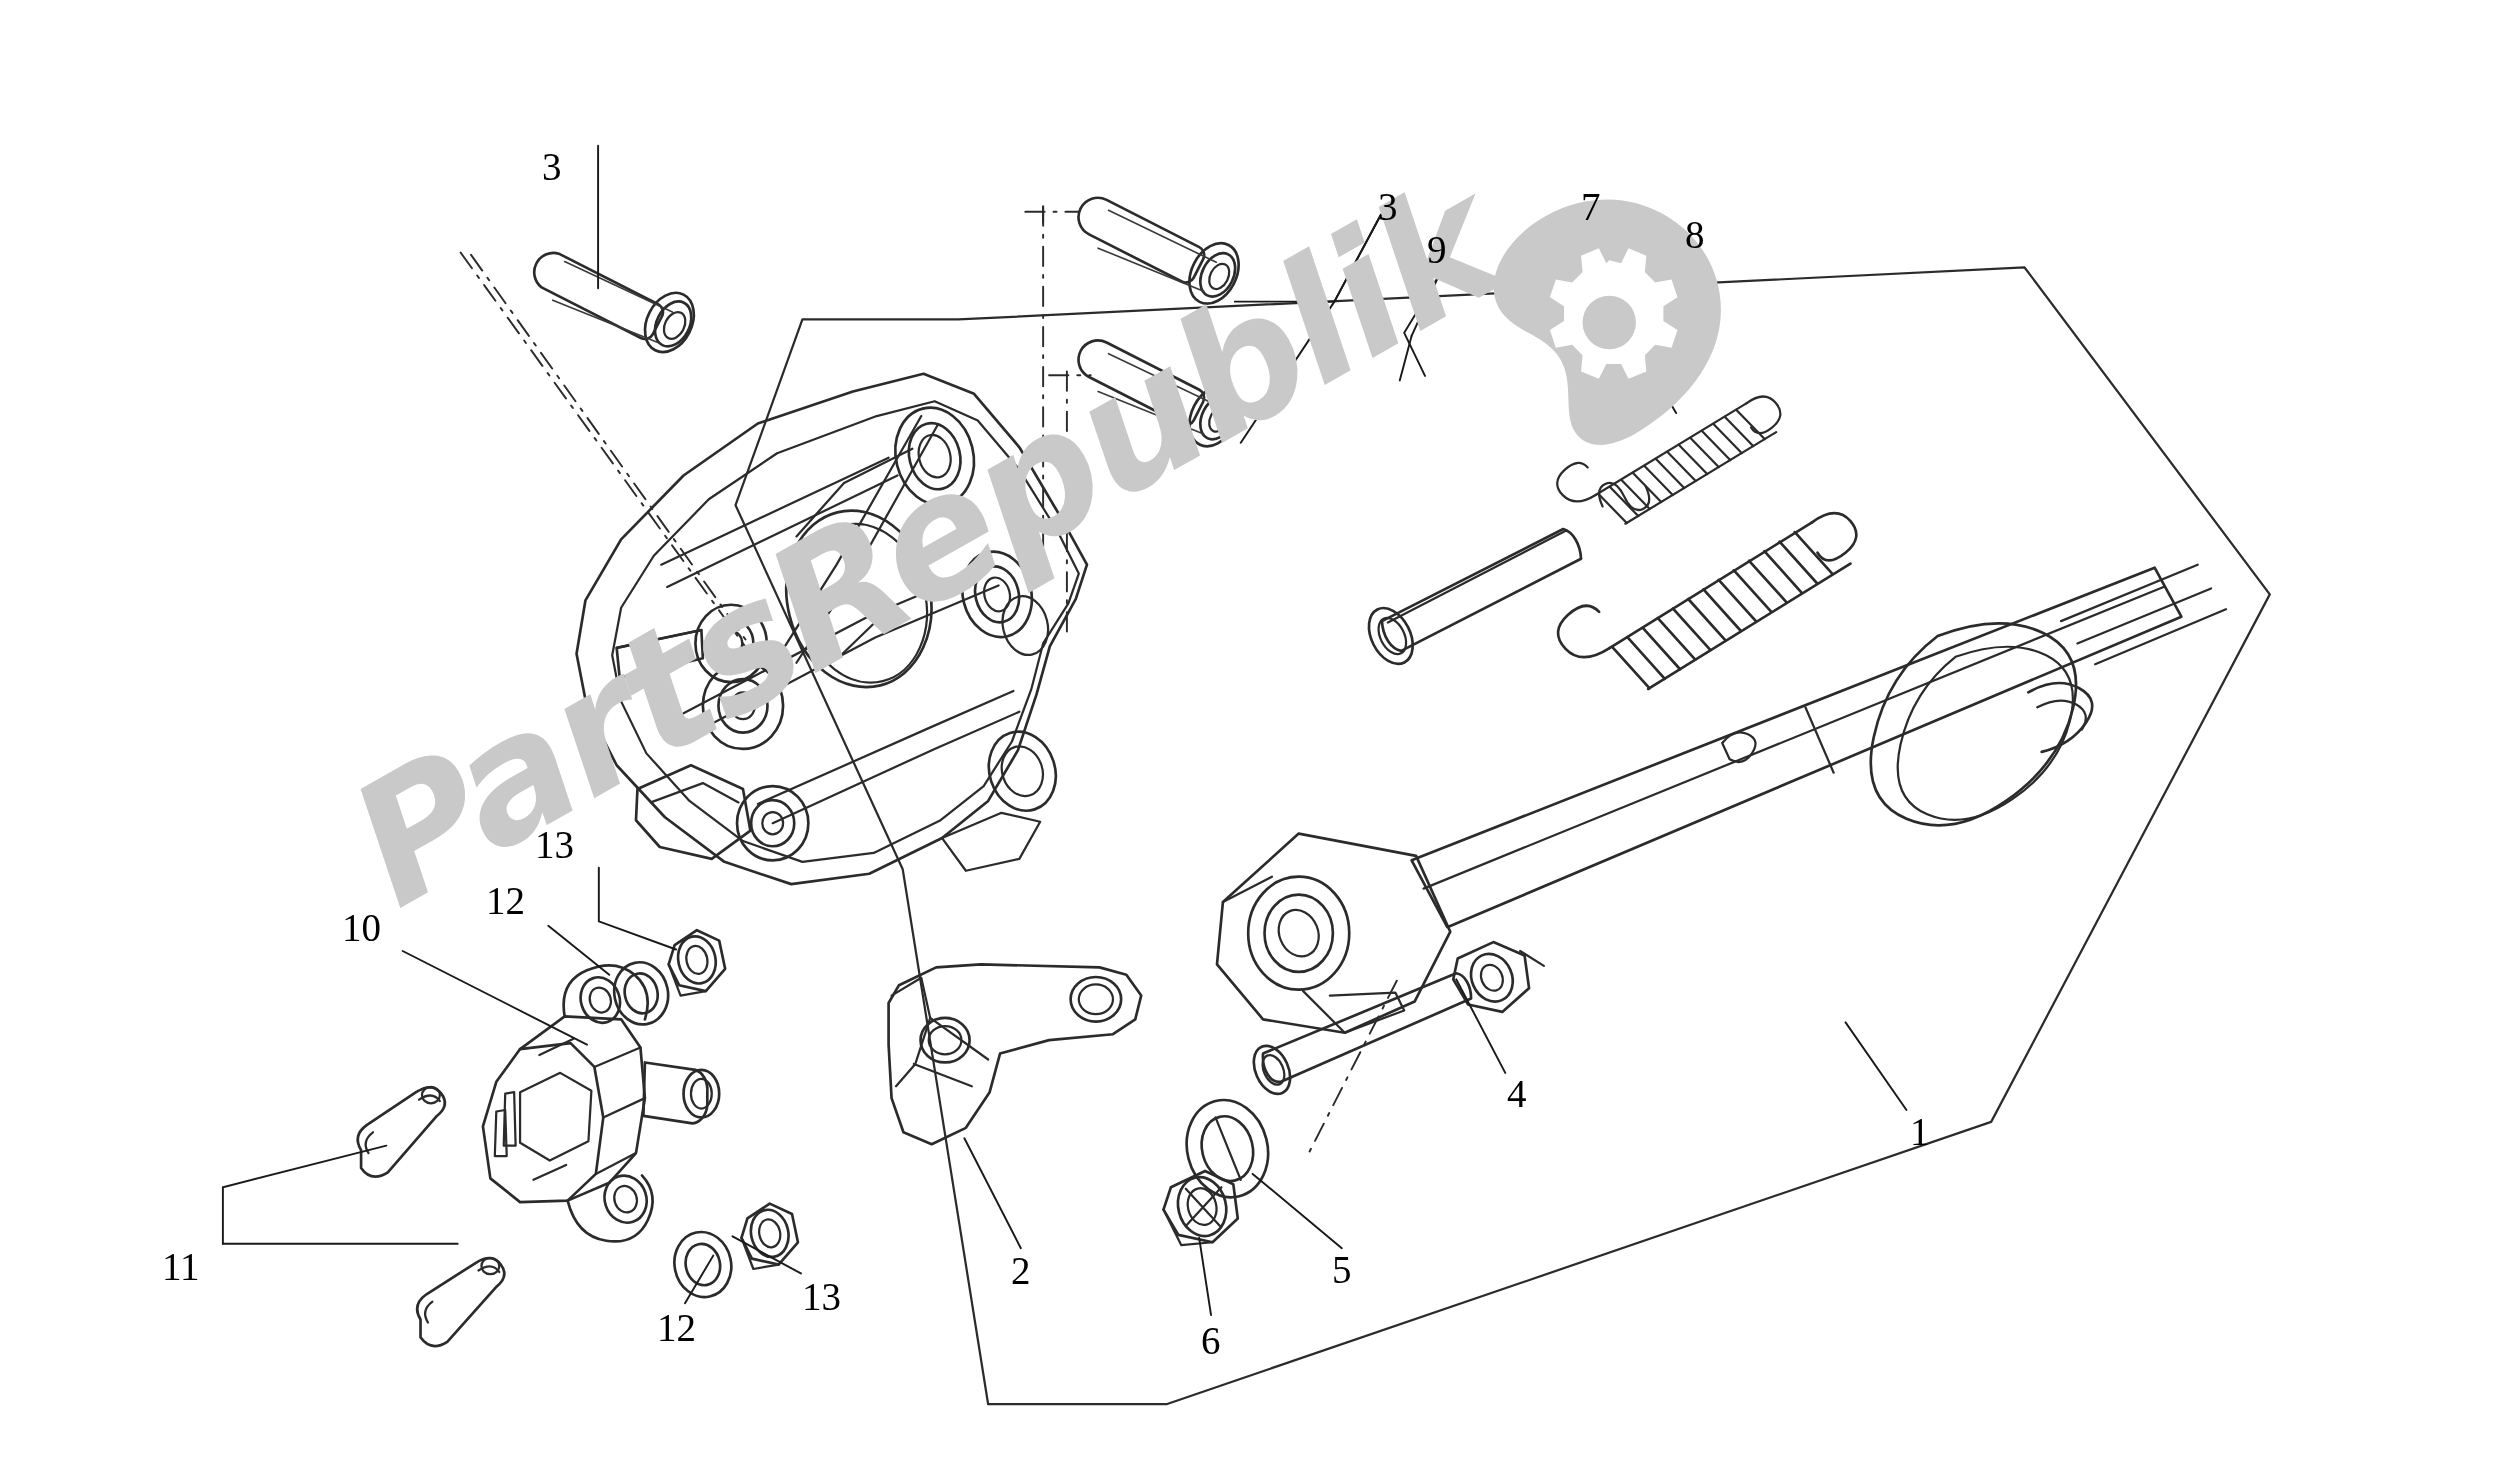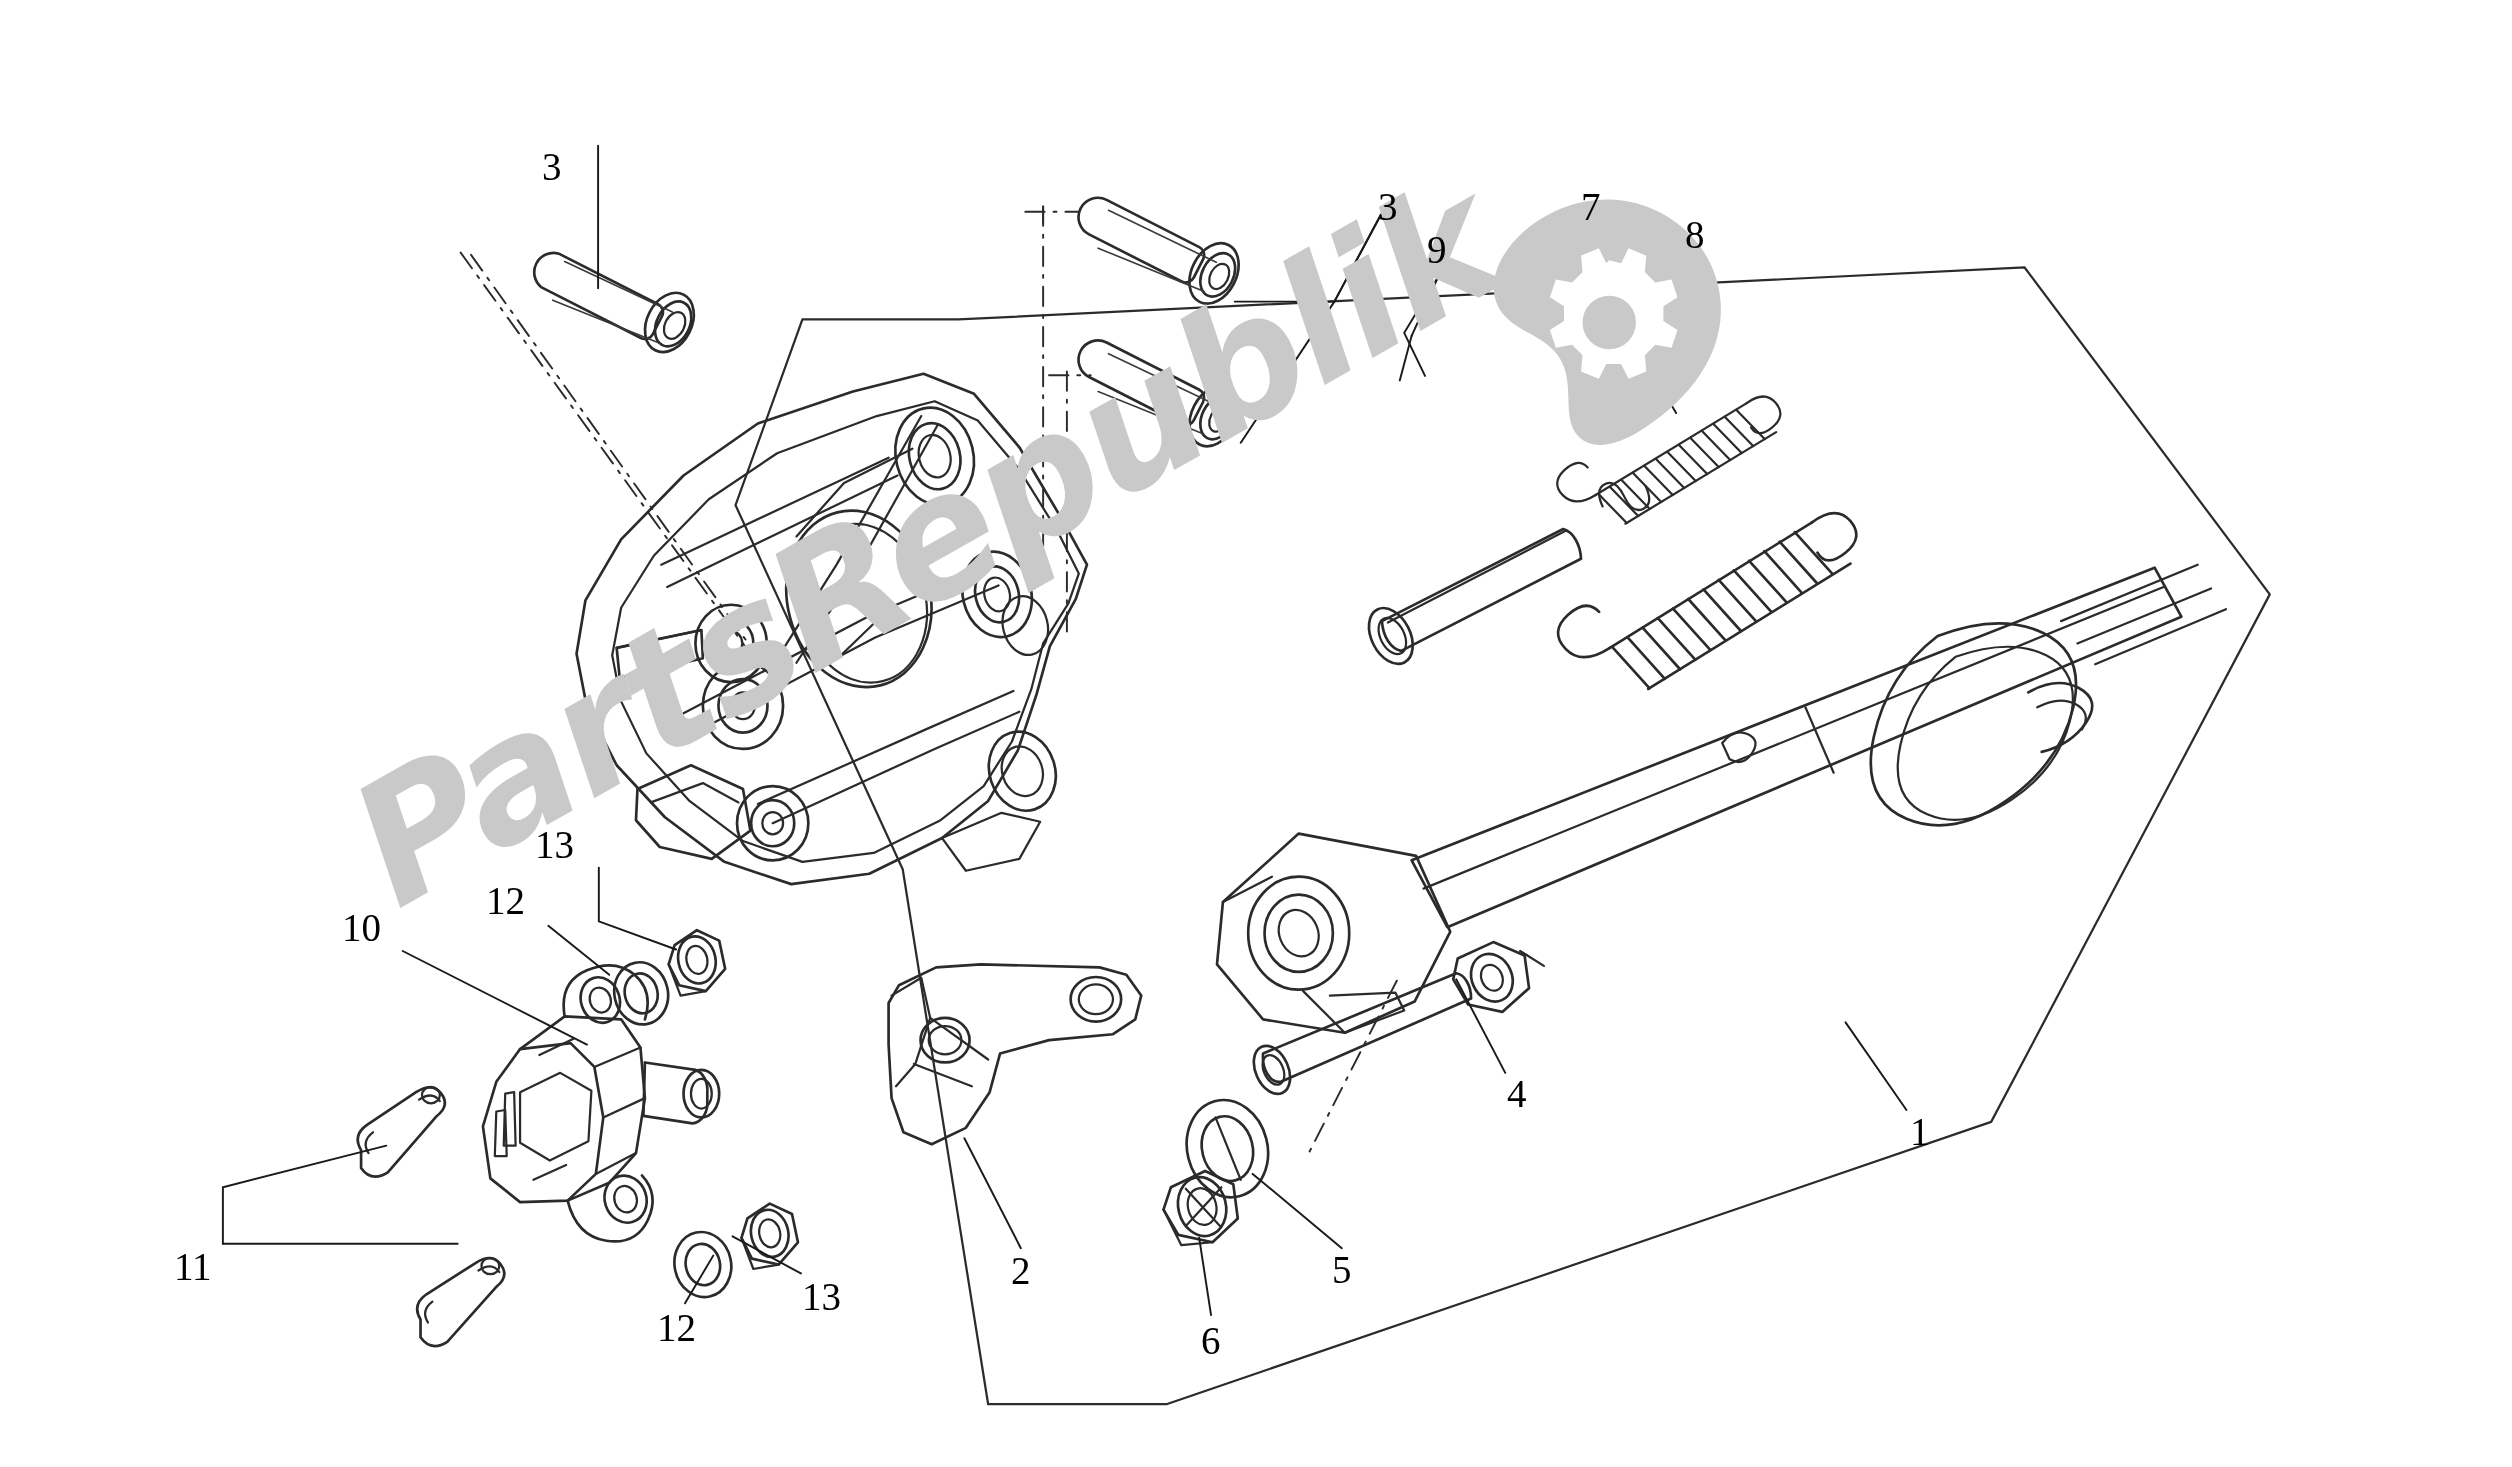--- a/index.html
+++ b/index.html
@@ -379,19 +379,19 @@
   <div class="callout" style="left:1581px;top:187px;">7</div>
   <div class="callout" style="left:1685px;top:215px;">8</div>
   <div class="callout" style="left:1427px;top:230px;">9</div>
   <div class="callout" style="left:535px;top:825px;">13</div>
   <div class="callout" style="left:486px;top:881px;">12</div>
   <div class="callout" style="left:342px;top:908px;">10</div>
   <div class="callout" style="left:1910px;top:1112px;">1</div>
   <div class="callout" style="left:1507px;top:1074px;">4</div>
   <div class="callout" style="left:1011px;top:1251px;">2</div>
   <div class="callout" style="left:1332px;top:1250px;">5</div>
-  <div class="callout" style="left:174px;top:1247px;">11</div>
+  <div class="callout" style="left:162px;top:1247px;">11</div>
   <div class="callout" style="left:802px;top:1277px;">13</div>
   <div class="callout" style="left:657px;top:1308px;">12</div>
   <div class="callout" style="left:1201px;top:1321px;">6</div>
 
 </div>
 
 
 </body></html>

